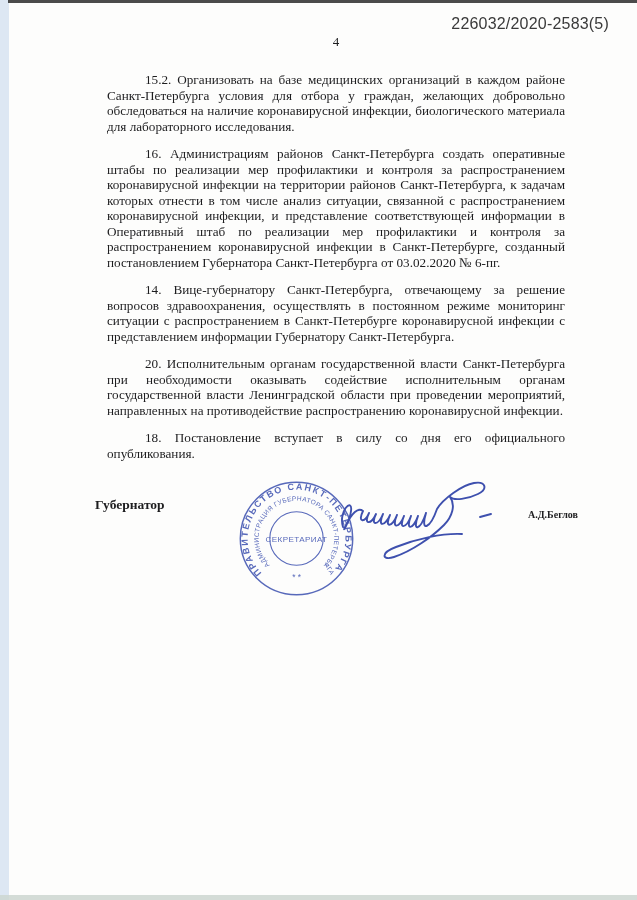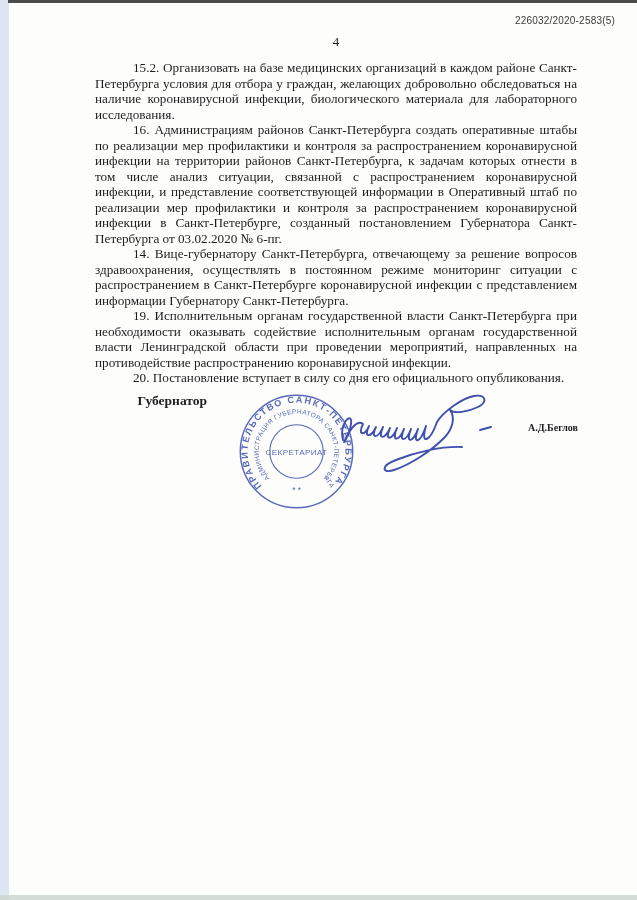--- a/index.html
+++ b/index.html
@@ -10,39 +10,39 @@
     overflow:hidden;
     font-family:"Liberation Serif", serif;
     color:#1d1d1f;
   }
   
   .edge-left  { position:absolute; left:0; top:0; width:9px; height:100%; background:#dde7f3; }
   .edge-top   { position:absolute; left:8px; top:0; right:0; height:3px; background:#2b2b2b; opacity:.85; }
   .edge-bottom{ position:absolute; left:0; bottom:0; width:100%; height:5px; background:#ccd6d0; opacity:.85; }
 
   .doc-code {
-    position:absolute; top:15px; right:22px;
+    position:absolute; top:15px; right:28px;
     font-family:"Liberation Sans", sans-serif;
-    font-size:10px; color:#3a3a3a; letter-spacing:.2px;
+    font-size:16px; color:#3a3a3a; letter-spacing:.2px;
   }
   .page-number {
     position:absolute; top:34px; left:95px; width:482px;
     text-align:center; font-size:13px;
   }
   .content {
     position:absolute; top:60px; left:95px; width:482px;
   }
   .content p {
-    margin:0; text-align:justify; text-indent:38px;
+    margin:12px; text-align:justify; text-indent:38px;
     font-size:13.2px; line-height:15.5px;
   }
   .signature-section { position:relative; width:482px; }
   .office-title {
-    position:absolute; left:0px; top:7px; width:112px;
-    text-align:right; font-weight:bold;
+    position:absolute; left:0px; top:24px; width:112px;
+    text-align:left; font-weight:bold;
     font-size:13.5px; line-height:16.5px;
   }
   .stamp-svg { position:absolute; left:137px; top:1px; width:129px; height:129px; opacity:.92; }
   .sig-svg   { position:absolute; left:233px; top:-12px; width:196px; height:114px; }
   .signer-name {
     position:absolute; left:433px; top:36px; width:110px;
     font-weight:bold; font-size:10px; white-space:nowrap;
   }
 </style>
 </head>
@@ -55,22 +55,22 @@
   <div class="edge-bottom"></div>
 
   <div class="doc-code">226032/2020-2583(5)</div>
 
   <div class="page-number">4</div>
 
   <div class="content">
     <p>15.2. Организовать на базе медицинских организаций в каждом районе Санкт-Петербурга условия для отбора у граждан, желающих добровольно обследоваться на наличие коронавирусной инфекции, биологического материала для лабораторного исследования.</p>
     <p>16. Администрациям районов Санкт-Петербурга создать оперативные штабы по реализации мер профилактики и контроля за распространением коронавирусной инфекции на территории районов Санкт-Петербурга, к задачам которых отнести в том числе анализ ситуации, связанной с распространением коронавирусной инфекции, и представление соответствующей информации в Оперативный штаб по реализации мер профилактики и контроля за распространением коронавирусной инфекции в Санкт-Петербурге, созданный постановлением Губернатора Санкт-Петербурга от 03.02.2020 № 6-пг.</p>
     <p>14. Вице-губернатору Санкт-Петербурга, отвечающему за решение вопросов здравоохранения, осуществлять в постоянном режиме мониторинг ситуации с распространением в Санкт-Петербурге коронавирусной инфекции с представлением информации Губернатору Санкт-Петербурга.</p>
-    <p>19. Исполнительным органам государственной власти Санкт-Петербурга при необходимости оказывать содействие исполнительным органам государственной власти Ленинградской области при проведении мероприятий, направленных на противодействие распространению коронавирусной инфекции.</p>
-    <p>20. Постановление вступает в силу со дня его официального опубликования.</p>
+    <p>20. Исполнительным органам государственной власти Санкт-Петербурга при необходимости оказывать содействие исполнительным органам государственной власти Ленинградской области при проведении мероприятий, направленных на противодействие распространению коронавирусной инфекции.</p>
+    <p>18. Постановление вступает в силу со дня его официального опубликования.</p>
 
     <div class="signature-section" style="height:150px;">
 
       <div class="office-title">
         <div>Губернатор</div>
       </div>
 
       <svg class="stamp-svg" viewBox="0 0 140 140" aria-hidden="true">
         <defs>
           <path id="ringOuter" d="M 32.5,107.5 A 53,53 0 1 1 107.5,107.5 A 53,53 0 1 1 32.5,107.5"></path>

